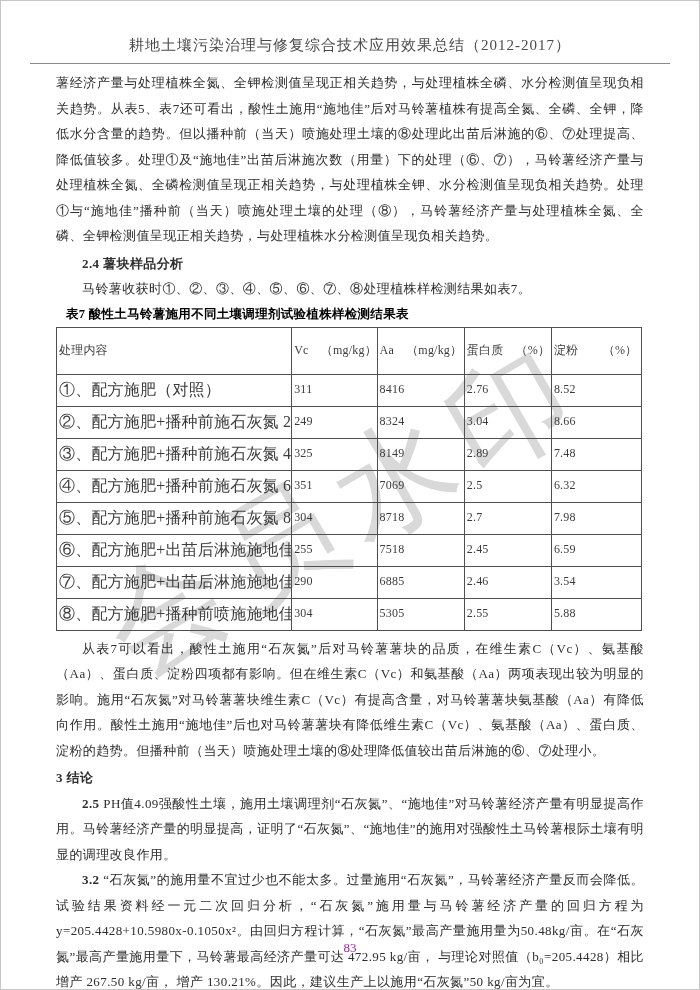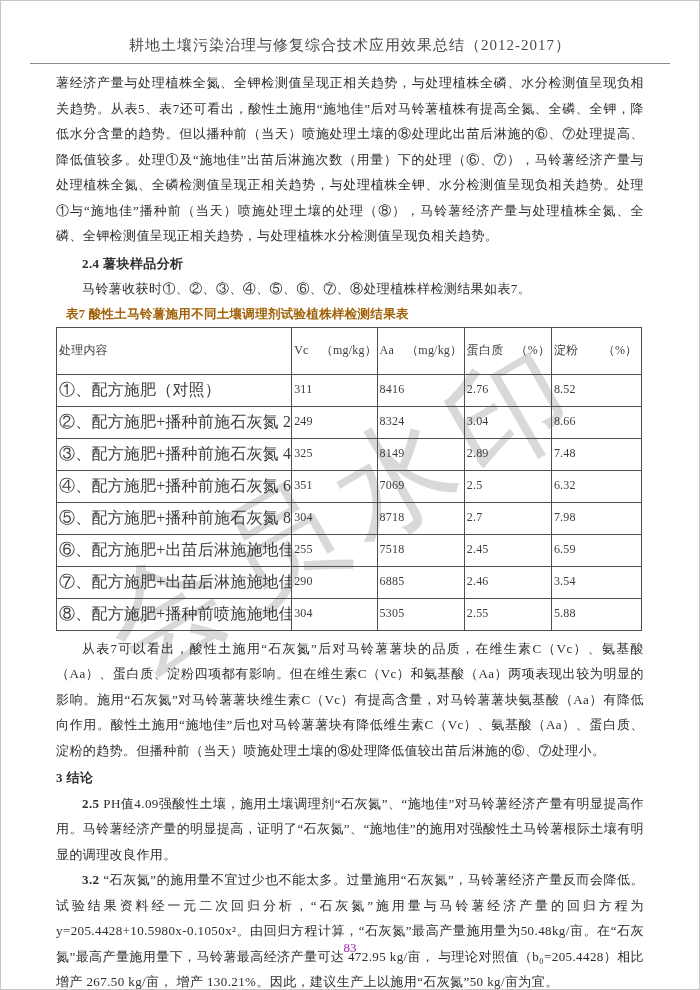--- a/index.html
+++ b/index.html
@@ -19,21 +19,21 @@
     font-size:13px;line-height:25.5px;text-align:justify;
     letter-spacing:0.4px;
   }
   .para{margin:0;}
   .indent{text-indent:2em;}
   .sec-heading{font-weight:bold;margin:2px 0 0 0;}
   .sec-heading.indent{text-indent:2em;}
   .num-label{font-weight:bold;}
   .table-caption{
     font-size:12.5px;font-weight:600;line-height:20px;margin:2px 0 3px 0;
-    text-indent:0.8em;letter-spacing:0.3px;color:#a16207;
+    text-indent:0.8em;letter-spacing:0.3px;color:#000000;
   }
   table.data-table{
     width:586px;border-collapse:collapse;table-layout:fixed;
     font-size:12px;color:#3c3c3c;margin:0 0 5px 0;letter-spacing:0.2px;
   }
   table.data-table th,table.data-table td{
     border:1px solid #4f4f4f;vertical-align:middle;
     padding:1px 2px;font-weight:normal;overflow:hidden;white-space:nowrap;
   }
   table.data-table th{height:44px;}

